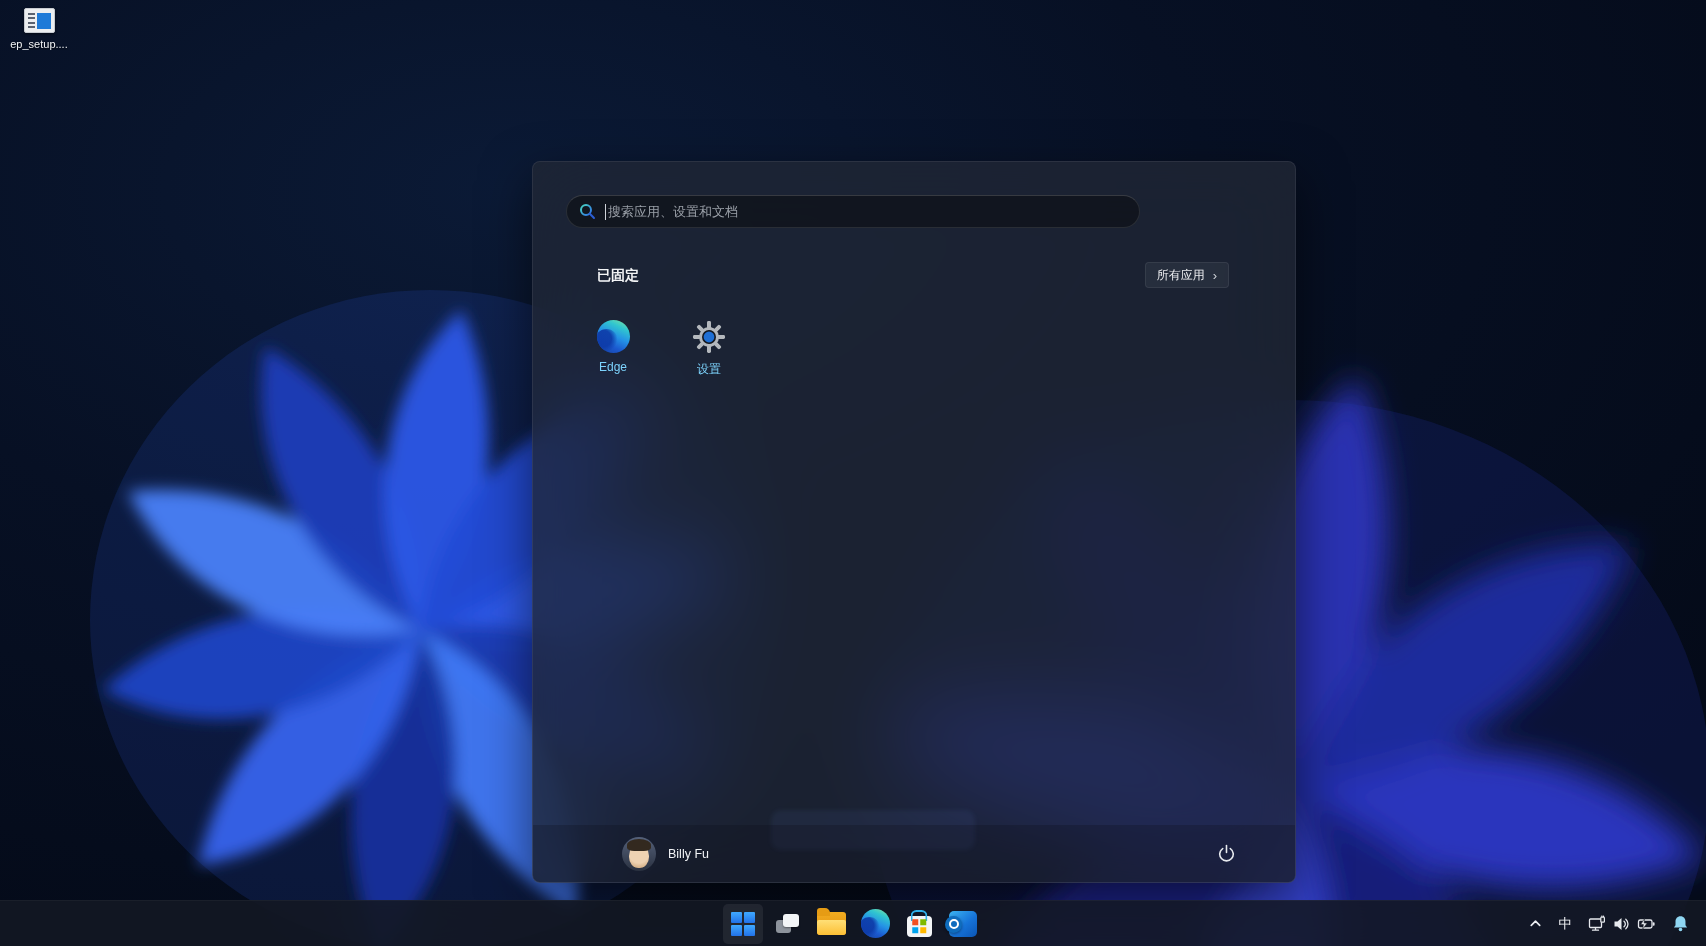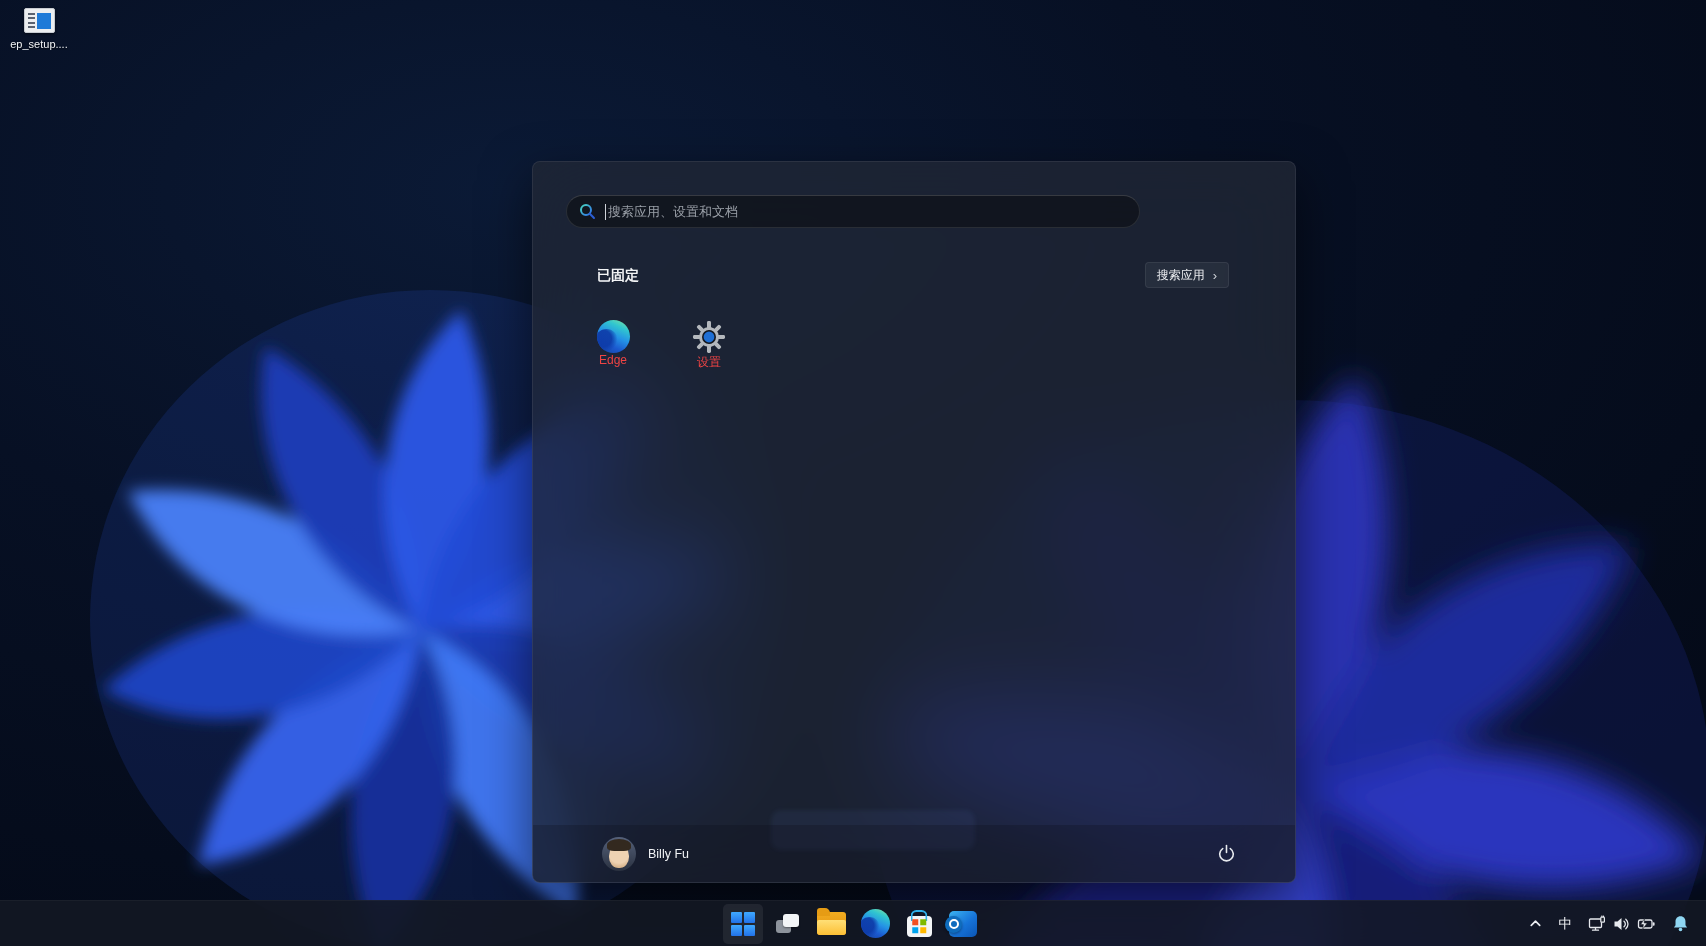--- a/index.html
+++ b/index.html
@@ -33,41 +33,41 @@
   .sm-search input::placeholder { color:#9aa0a8; }
 
   .pinned-header { position:absolute; left:0; top:100px; width:100%; height:30px; }
   .pinned-title { position:absolute; left:64px; top:5px; font-size:14px; font-weight:700; color:#f3f4f6;text-align:center; }
   .all-apps-btn { position:absolute; right:66px; top:0; height:26px; padding:0 11px; display:flex; align-items:center; gap:8px;
      background:rgba(255,255,255,.055); border:1px solid rgba(255,255,255,.07); border-radius:4px; color:#eceef1; font-size:12px; cursor:pointer; }
   .all-apps-btn .chev { font-size:13px; color:#cfd3d9; line-height:1; }
 
   .tiles { position:absolute; left:32px; top:146px; display:flex; }
   .tile { width:96px; height:86px; display:flex; flex-direction:column; align-items:center; padding-top:12px; border-radius:6px; cursor:pointer; }
-  .tile-label { font-size:12px; color:#ef4444; white-space:nowrap; }
+  .tile-label { margin-top:7px; font-size:12px; color:#7dd3fc; white-space:nowrap; }
 
   
   .edge-icon { width:33px; height:33px; border-radius:50%; position:relative; overflow:hidden;
      background:linear-gradient(205deg,#8ae59a 0%,#31c6cf 24%,#2492e6 48%,#1b59cf 72%,#16409f 100%); }
   .edge-icon::after { content:""; position:absolute; left:-6%; top:26%; width:72%; height:72%; border-radius:50%;
      background:radial-gradient(circle at 35% 42%, #0d3ba8 0 42%, rgba(13,59,168,0) 72%); opacity:.92; }
 
   
   .folder { position:relative; }
   .folder.big { width:35px; height:28px; margin-top:3px; }
   .folder.small { width:29px; height:23px; }
   .folder .back { position:absolute; inset:0; border-radius:3px; background:linear-gradient(180deg,#f2ac20,#e2920f); }
   .folder .back::before { content:""; position:absolute; top:-4px; left:0; width:46%; height:8px; border-radius:3px 5px 0 0; background:#e69c14; }
   .folder .front { position:absolute; left:0; right:0; bottom:0; height:64%; border-radius:2px 2px 3px 3px;
      background:linear-gradient(180deg,#ffdf76,#fcbf35); }
 
   
   .sheen { position:absolute; left:238px; top:648px; width:204px; height:40px; border-radius:10px; background:rgba(120,150,255,.07); filter:blur(2px); }
 
-  .user-bar { position:absolute; left:0; right:0; bottom:0; height:57px; background:rgba(10,13,22,.25); display:flex; align-items:center; }
+  .user-bar { position:absolute; left:0; right:0; bottom:0; height:57px; background:rgba(10,13,22,.25); display:flex; align-items:center;padding-left:20px; }
   .user-chip { display:flex; align-items:center; gap:12px; margin-left:61px; padding:4px 8px; border-radius:5px; cursor:pointer; }
   .avatar { width:34px; height:34px; border-radius:50%; overflow:hidden; position:relative; background:linear-gradient(180deg,#55617a 0%,#2a3140 100%); }
   .avatar::before { content:""; position:absolute; left:7px; top:7px; width:20px; height:24px; border-radius:50% 50% 46% 46%;
      background:radial-gradient(circle at 50% 38%, #eed2b2 0 55%, #d8b48c 80%, #b8906a 100%); }
   .avatar::after { content:""; position:absolute; left:5px; top:2px; width:24px; height:12px; border-radius:50% 50% 30% 30%; background:#33291f; }
   .user-name { font-size:12.5px; color:#f1f3f5; }
   .power-btn { margin-left:auto; margin-right:48px; width:42px; height:42px; border-radius:5px; display:flex; align-items:center; justify-content:center; cursor:pointer; }
 
   
   .taskbar { position:absolute; left:0; right:0; bottom:0; height:46px; background:rgba(19,24,35,.88);
@@ -217,21 +217,21 @@
         <circle cx="7" cy="7" r="5" fill="none" stroke="url(#mg)" stroke-width="2"></circle>
         <line x1="10.8" y1="10.8" x2="15" y2="15" stroke="#2c5ed4" stroke-width="2" stroke-linecap="round"></line>
       </svg>
       <div class="ibeam"></div>
       <input type="text" placeholder="搜索应用、设置和文档" style="">
     </div>
 
     <div class="pinned-header">
       <div class="pinned-title">已固定</div>
       <div class="all-apps-btn">
-        <span>搜索应用</span>
+        <span>所有应用</span>
         <span class="chev">›</span>
       </div>
     </div>
 
     <div class="tiles">
       <div class="tile">
         <div class="edge-icon"></div>
         <div class="tile-label">Edge</div>
       </div>
       <div class="tile">

